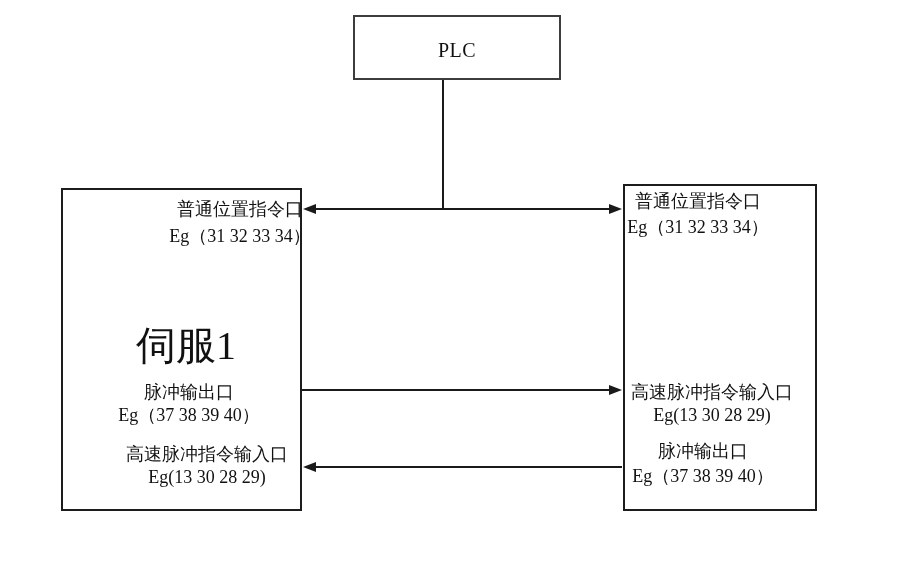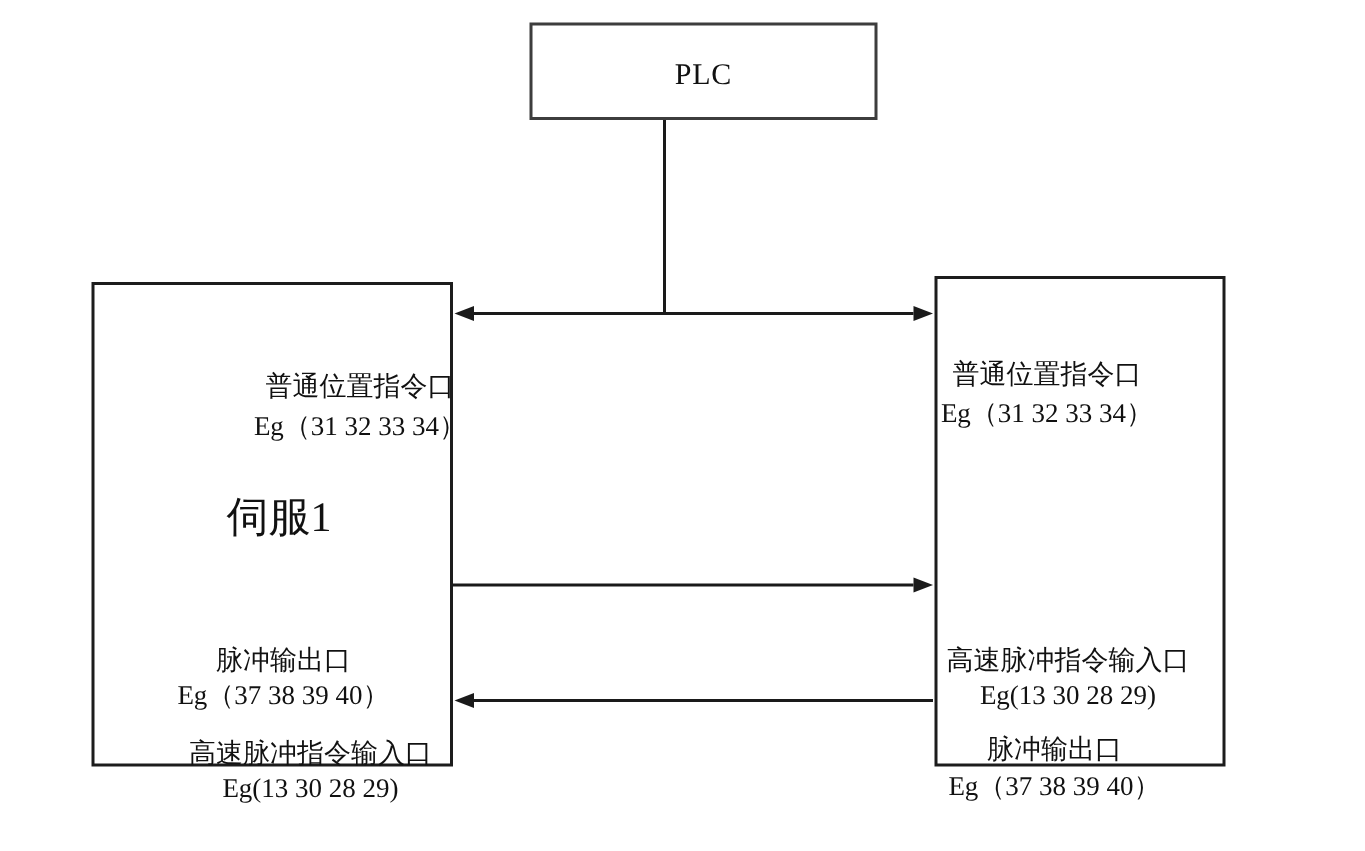--- a/index.html
+++ b/index.html
@@ -16,52 +16,51 @@
     color: #111111;
     overflow: hidden;
   }
   .box {
     position: absolute;
     background: #ffffff;
     box-sizing: border-box;
   }
   .plc-box {
     left: 353px; top: 15px;
-    width: 232px; height: 65px;
+    width: 208px; height: 65px;
     border: 2px solid #3d3d3d;
     display: flex;
     align-items: center;
     justify-content: center;
   }
   .plc-label {
     font-size: 20px;
     letter-spacing: 0.5px;
     padding-top: 6px;
   }
   .servo-box {
     border: 2px solid #1c1c1c;
   }
   .servo1-box { left: 61px; top: 188px; width: 241px; height: 323px; }
   .servo2-box { left: 623px; top: 184px; width: 194px; height: 327px; }
 
   .servo-title {
     position: absolute;
     text-align: center;
-    font-size: 28px;
+    font-size: 40px;
     line-height: 44px;
     white-space: nowrap;
   }
   .servo1-box .servo-title { left: 53px; top: 134px; width: 140px; }
   .servo2-box .servo-title { left: 25px; top: 137px; width: 140px; }
 
   .port {
     position: absolute;
     text-align: center;
     font-size: 18px;
-    margin-top: 48px;
   }
   .port div { white-space: nowrap; }
 
   .s1-port-position   { left: 97px;  top: 6px;   width: 160px; line-height: 27px; }
   .s1-port-pulse-out  { left: 46px;  top: 191px; width: 160px; line-height: 23px; }
   .s1-port-hs-in      { left: 54px;  top: 253px; width: 180px; line-height: 23px; }
 
   .s2-port-position   { left: -7px;  top: 2px;   width: 160px; line-height: 26px; }
   .s2-port-hs-in      { left: 2px;   top: 195px; width: 170px; line-height: 23px; }
   .s2-port-pulse-out  { left: -2px;  top: 253px; width: 160px; line-height: 25px; }

